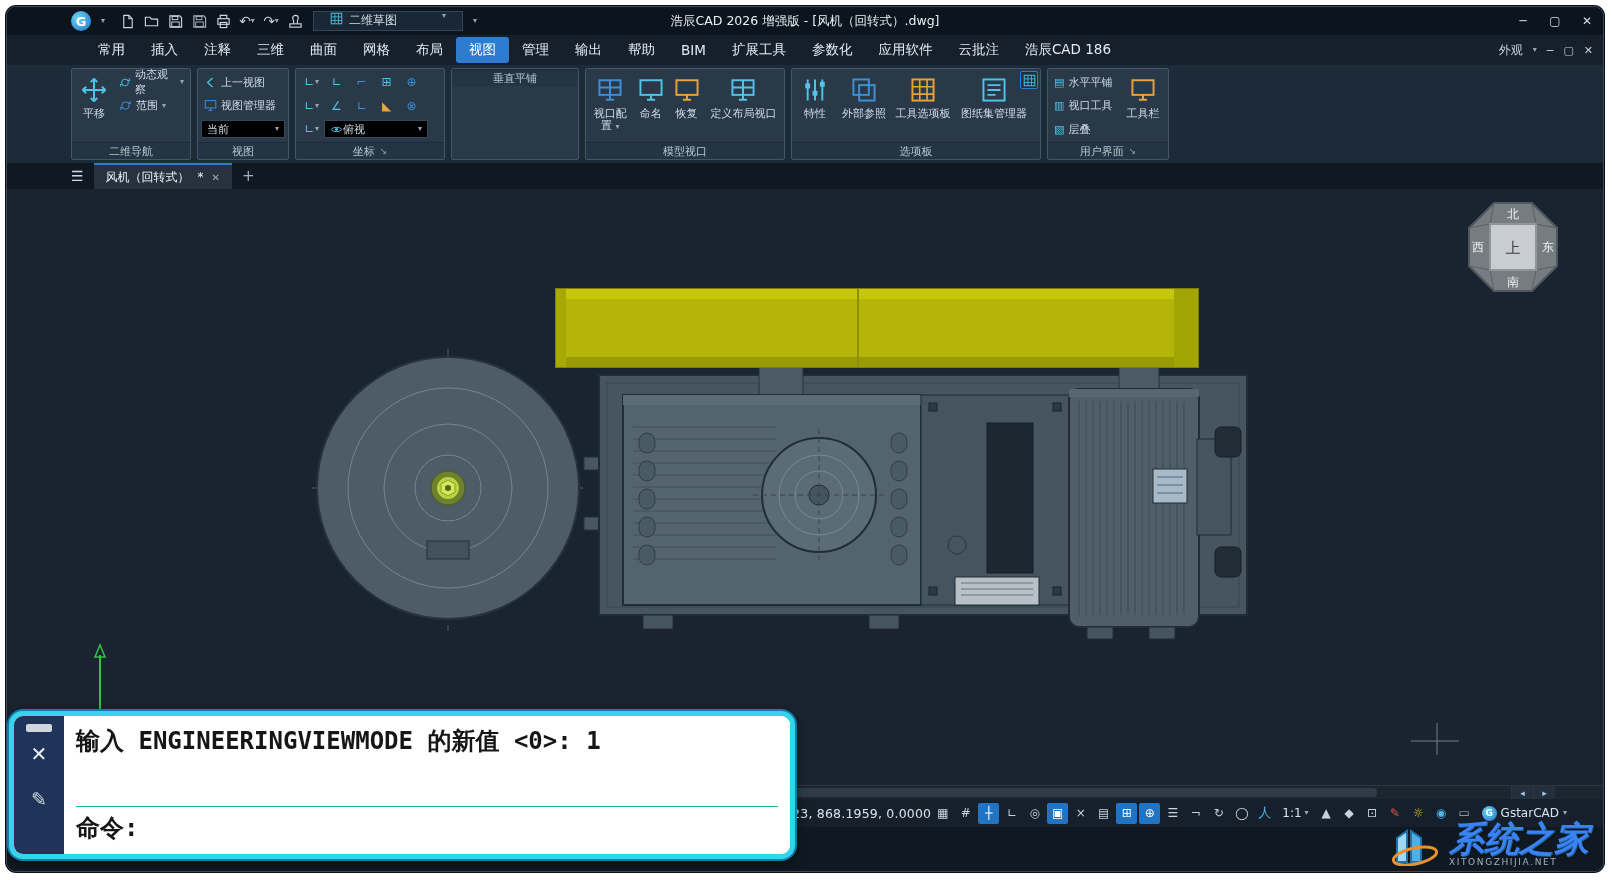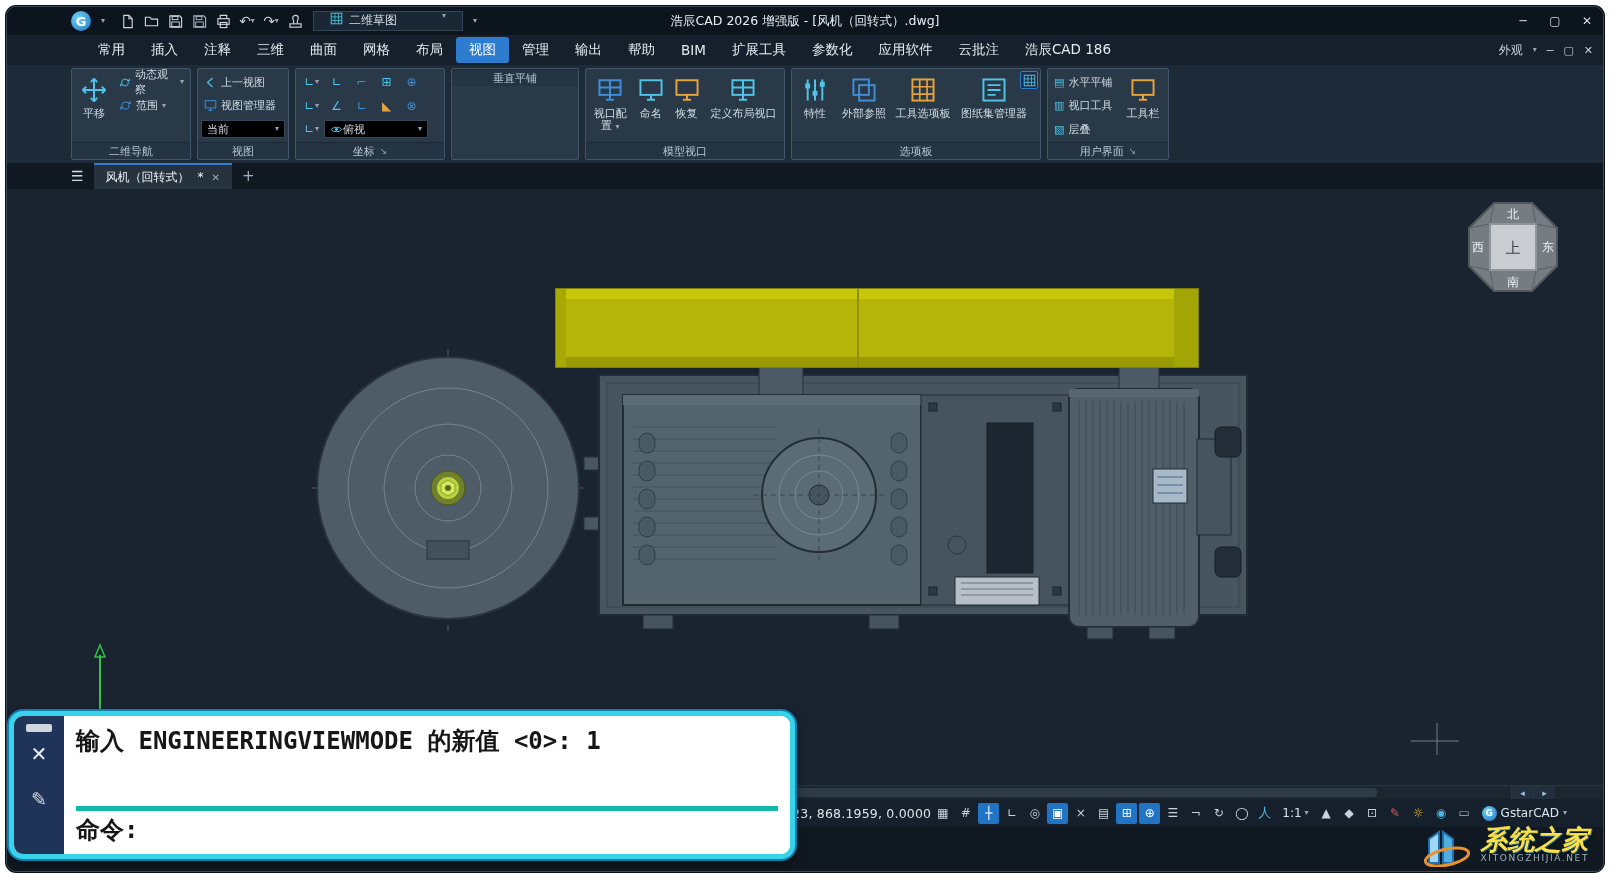--- a/index.html
+++ b/index.html
@@ -106,26 +106,26 @@
             box-shadow:0 0 0 2px #0f7fae, 0 4px 14px rgba(0,0,0,.55); }
   .cmd-strip { width:50px; background:#203459; display:flex; flex-direction:column; align-items:center;
                padding-top:8px; color:#e8eef4; flex:0 0 auto; }
   .cmd-grip { width:26px; height:8px; background:#cfd6dd; border-radius:2px; margin-bottom:12px; }
   .cmd-x { font-size:20px; line-height:1; margin-bottom:26px; }
   .cmd-pencil { font-size:19px; line-height:1; color:#cfd8e0; }
   .cmd-main { flex:1; background:#fff; color:#161616; padding:4px 12px 6px;
               font-family:"DejaVu Sans Mono","Liberation Mono",monospace; font-weight:bold; font-size:24px;
               display:flex; flex-direction:column; justify-content:space-between; }
   .cmd-line { height:42px; display:flex; align-items:center; white-space:pre; }
-  .cmd-prompt-row { border-top:5px solid #14b8a6;text-align:right; }
+  .cmd-prompt-row { border-top:1px solid #14b8a6;text-align:right; }
 
   
   .watermark { position:absolute; right:14px; bottom:4px; z-index:70; display:flex; align-items:center; gap:8px; }
   .wm-text { display:flex; flex-direction:column; line-height:1.05; }
-  .wm-name { font-size:27px; font-weight:bold; font-style:italic; color:#fde047;
+  .wm-name { font-size:35px; font-weight:bold; font-style:italic; color:#3b82f6;
              text-shadow:1px 1px 0 #1a5c8a, 2px 2px 2px rgba(0,0,0,.4); }
   .wm-site { font-size:9px; color:#9fb0bf; letter-spacing:1.6px; }
 </style>
 </head>
 <body>
 
 <svg width="0" height="0" style="position:absolute">
 <defs>
   <symbol id="i-doc" viewBox="0 0 16 16">
         <path d="M4 1.5h5.5L13 5v9.5H4z" fill="none" stroke="currentColor" stroke-width="1.2"></path>

